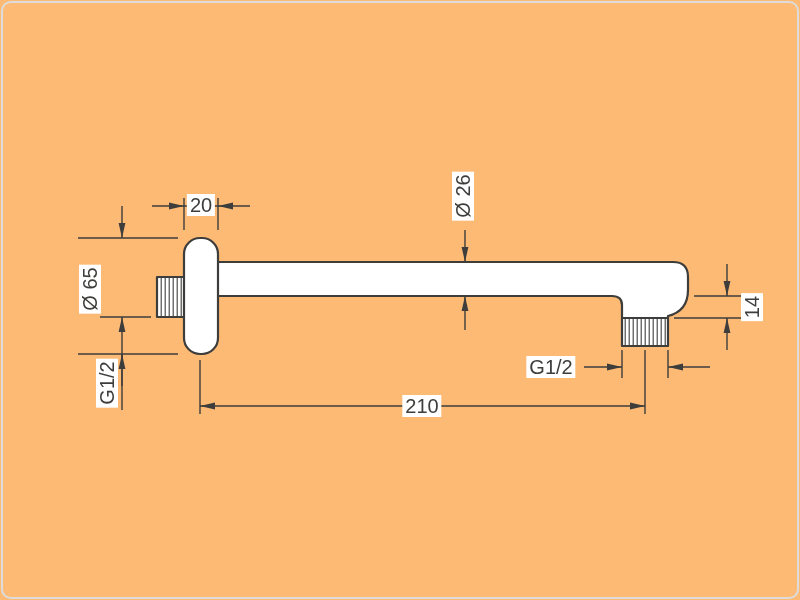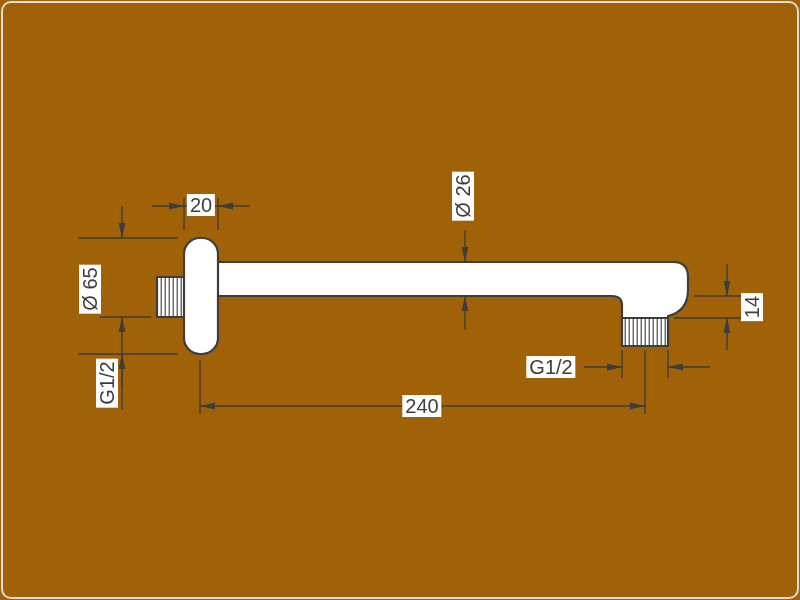--- a/index.html
+++ b/index.html
@@ -1,17 +1,17 @@
 <!DOCTYPE html>
 <html><head>
 <meta charset="utf-8">
 <style>
   html,body{margin:0;padding:0;background:#fff;}
   .stage{
-    position:relative;width:800px;height:600px;background:#a16207;
+    position:relative;width:800px;height:600px;background:#fdba74;
     font-family:"Liberation Sans",sans-serif;overflow:hidden;
   }
   .frame{
     position:absolute;inset:1px;border:2px solid #dcdcdc;border-radius:10px;
     pointer-events:none;
   }
   .drawing-svg{position:absolute;left:0;top:0;}
   .dim-label{
     position:absolute;font-size:20px;line-height:1;color:#3d3d3c;
     background:#ffffff;padding:1px 3px;white-space:nowrap;
@@ -84,14 +84,14 @@
       <polygon points="645,406 630,402.6 630,409.4"></polygon>
     </g>
   </svg>
 
   <div class="dim-label" style="left:201px; top:205px;">20</div>
   <div class="dim-label v" style="left:90px;  top:289px;">Ø 65</div>
   <div class="dim-label v" style="left:107px; top:383px;">G1/2</div>
   <div class="dim-label v" style="left:463px; top:196px;">Ø 26</div>
   <div class="dim-label v" style="left:752px; top:307px;">14</div>
   <div class="dim-label" style="left:551px; top:367px;">G1/2</div>
-  <div class="dim-label" style="left:422px; top:406px;">240</div>
+  <div class="dim-label" style="left:422px; top:406px;">210</div>
 </div>
 
 </body></html>

